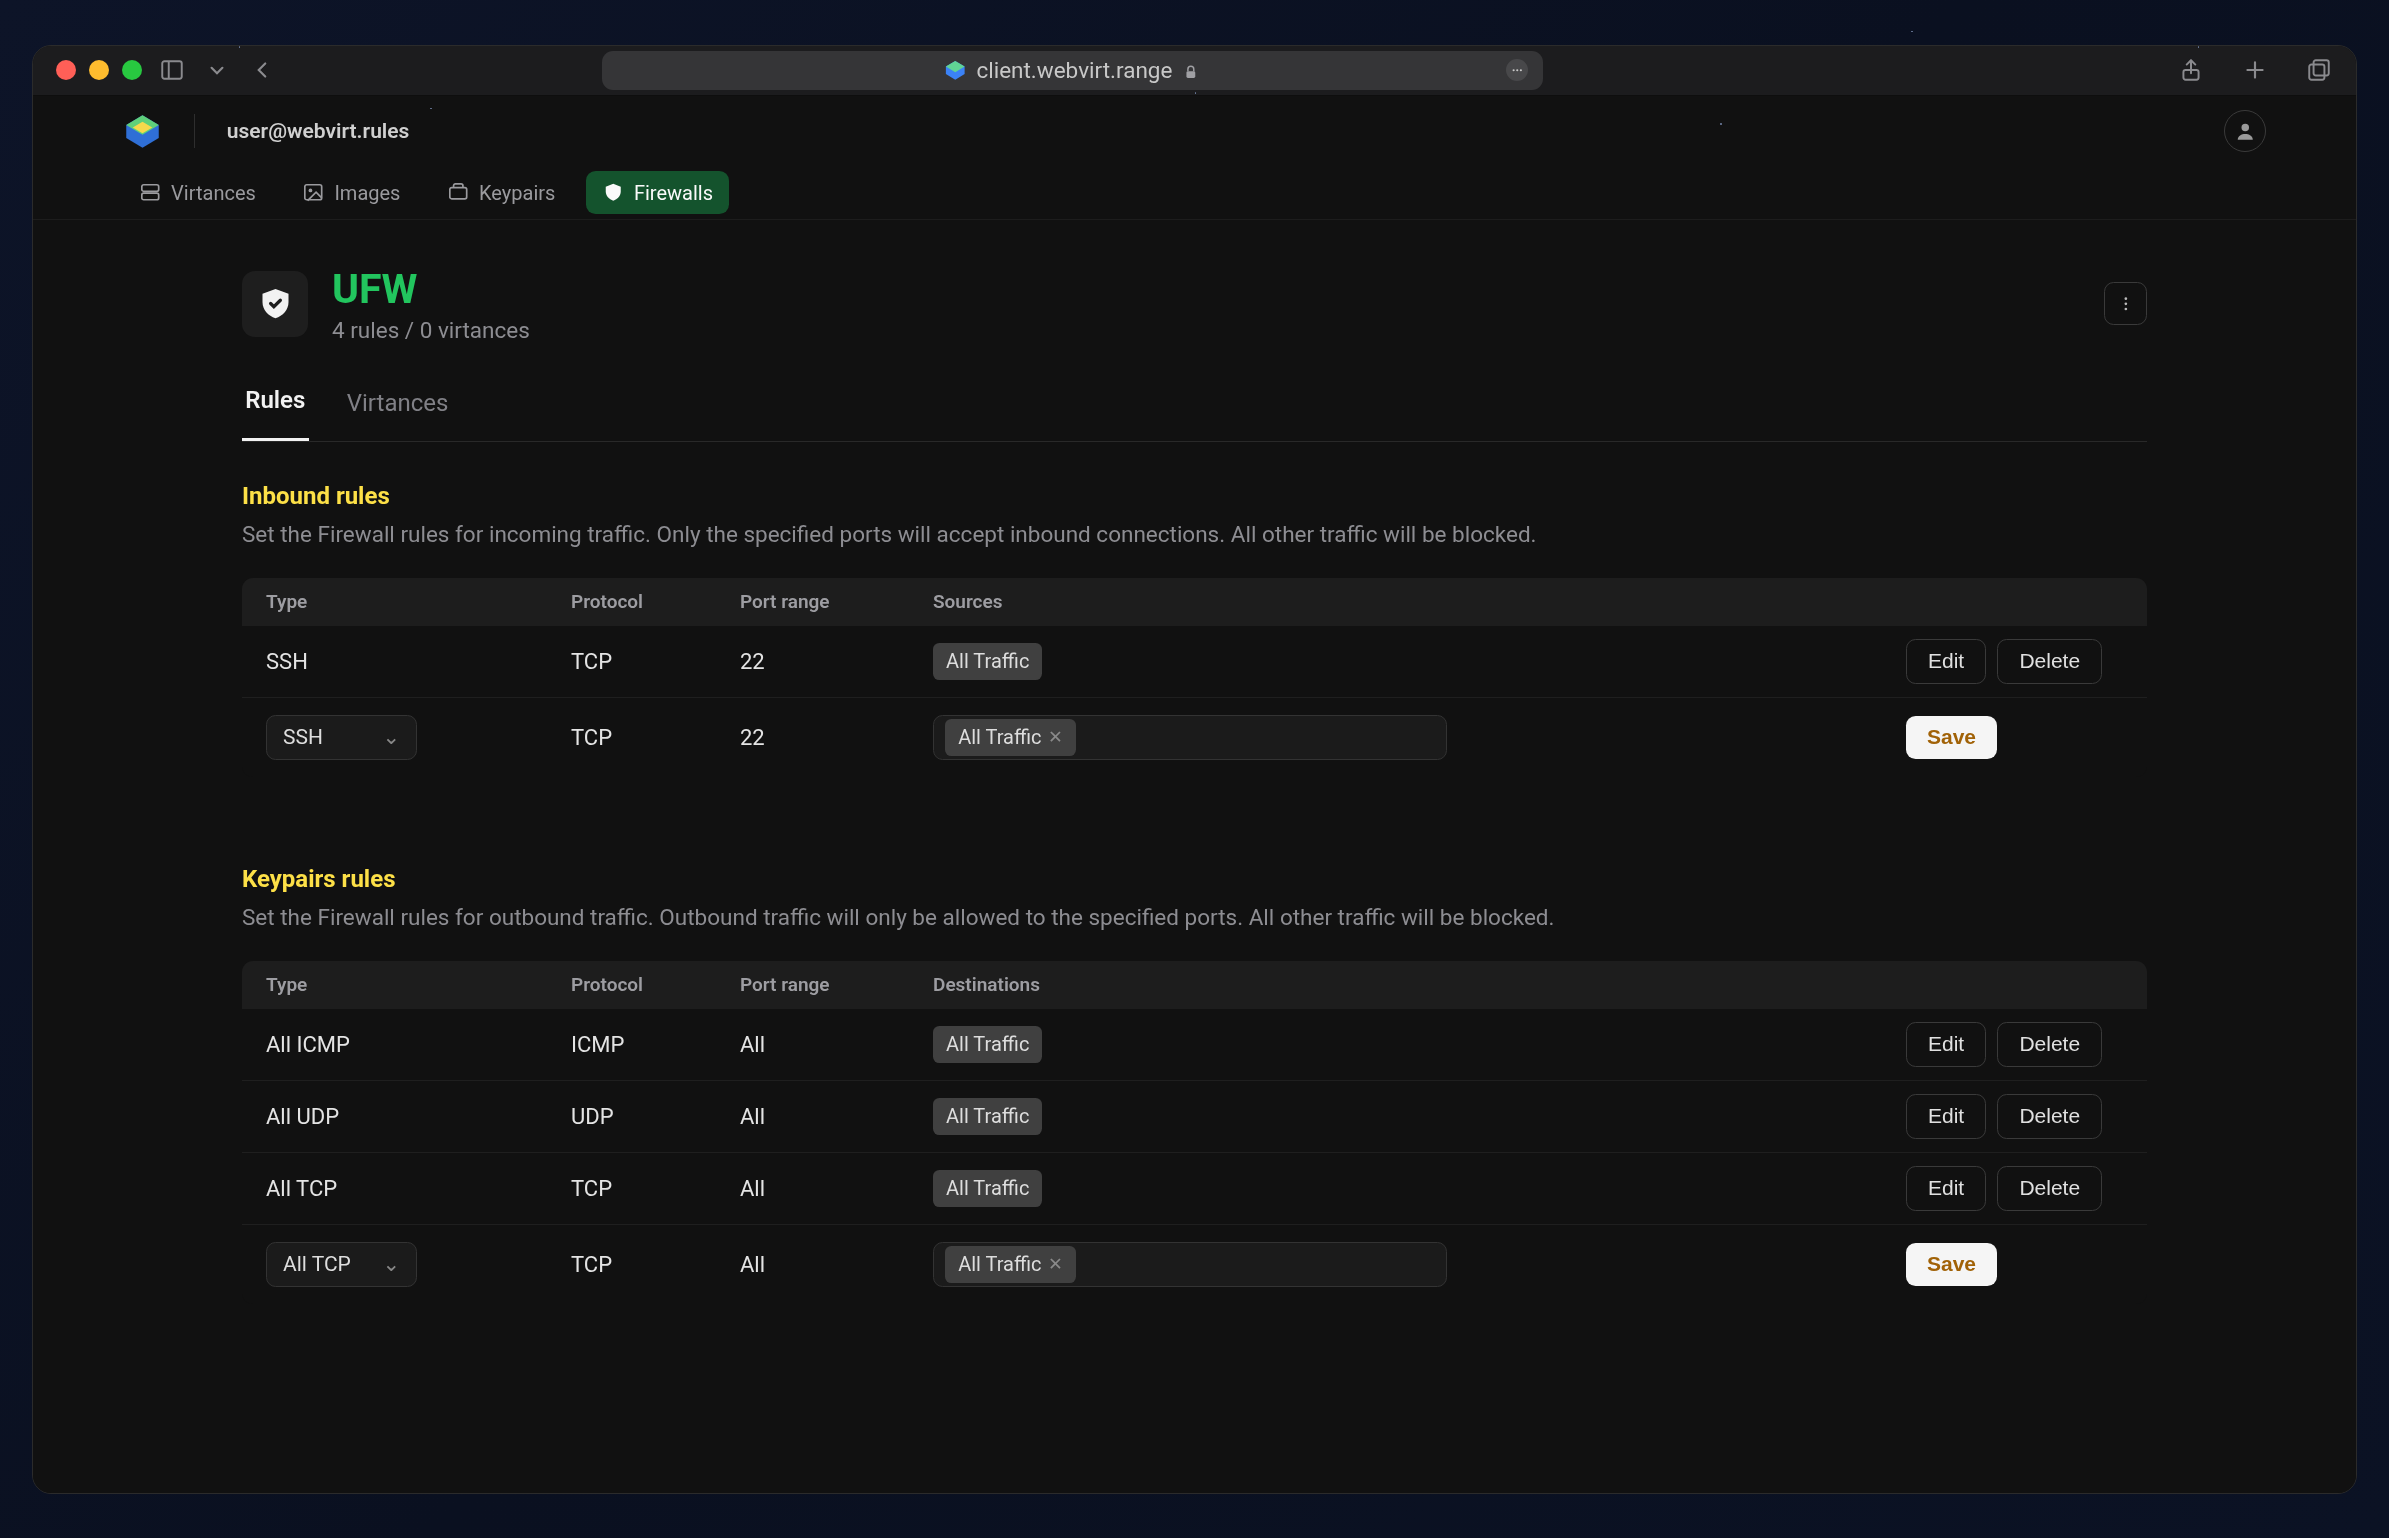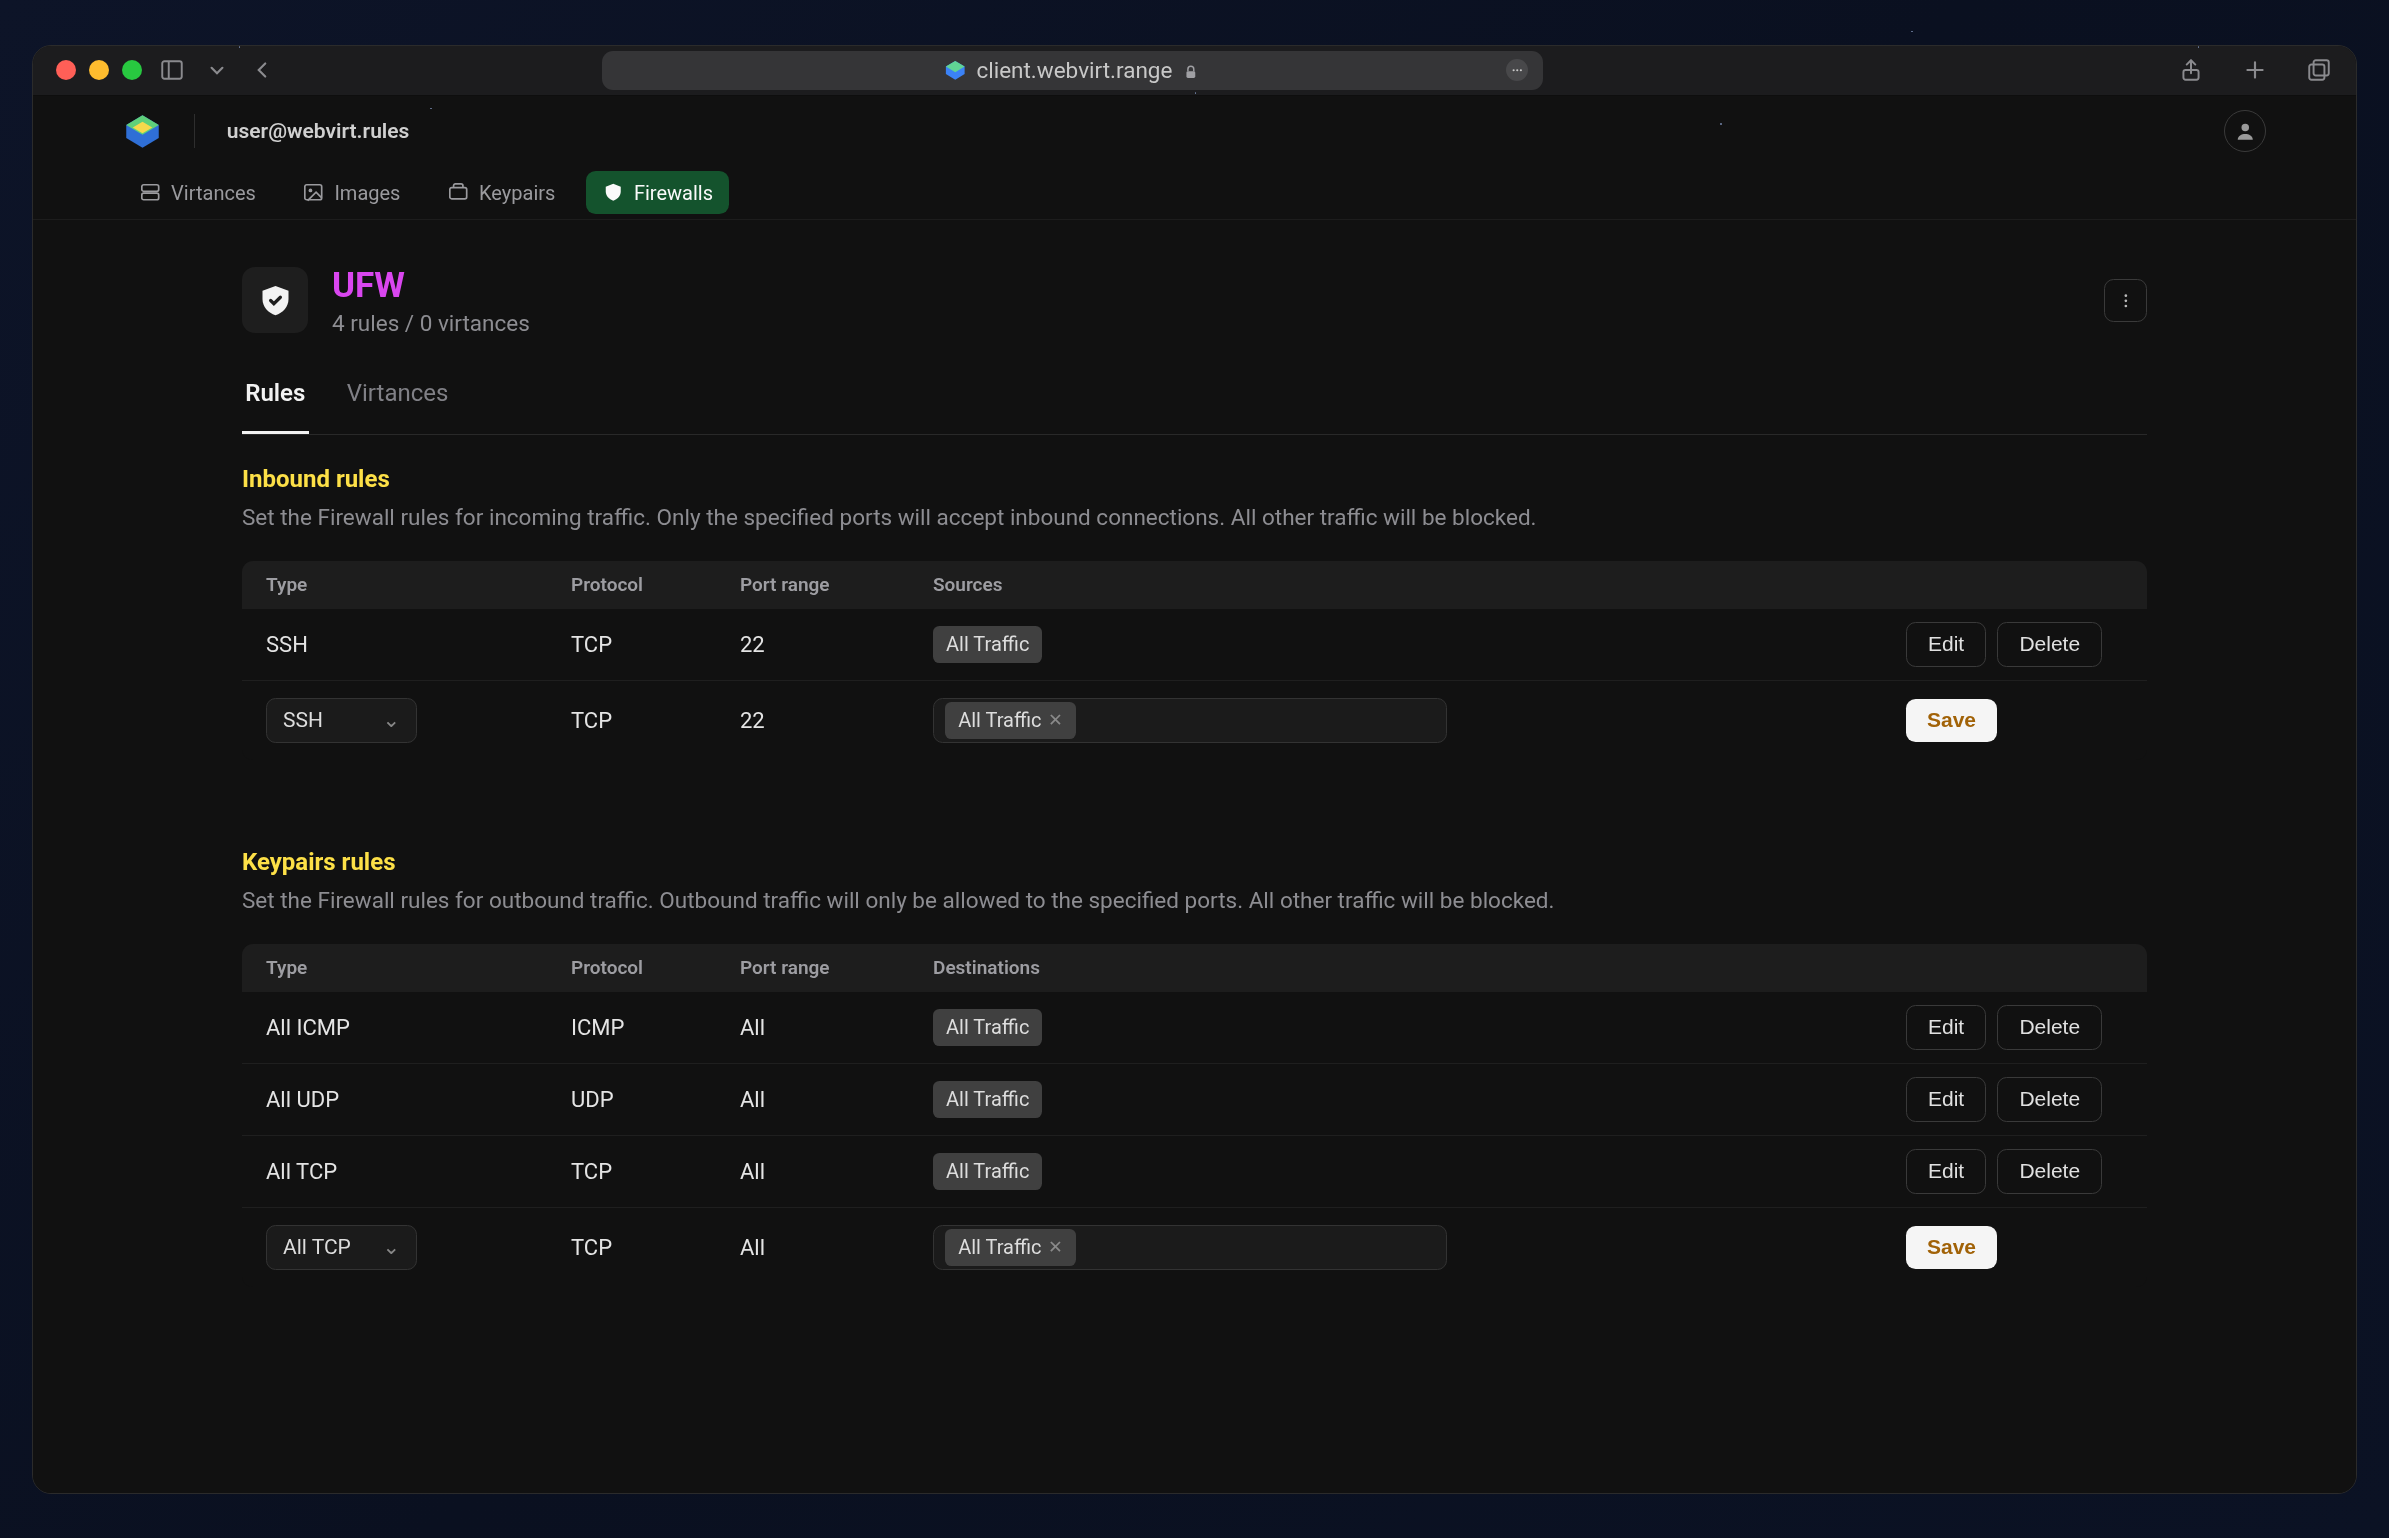--- a/index.html
+++ b/index.html
@@ -131,37 +131,38 @@
     gap: 24px;
     margin-bottom: 43px;
   }
   .page-shield {
     width: 66px; height: 66px;
     border-radius: 13px;
     background: #1e1e1e;
     display:flex;align-items:center;justify-content:center;
     color: #f0f0f0;
   }
-  .page-title { font-size: 35px; font-weight: 700; color: #d946ef; }
+  .page-title { font-size: 41px; font-weight: 700; color: #22c55e; }
   .page-subtitle { font-size: 22.5px; color: #8d8d92; margin-top: 4.8px; }
   .page-menu {
     margin-left: auto;
     width: 43px; height: 43px;
     border: 0.8px solid #3a3a3a;
     border-radius: 9.6px;
     display:flex;align-items:center;justify-content:center;
     color:#bbb;
   }
 
   
   .tabs {
     display: flex;
     gap: 35px;
     border-bottom: 0.8px solid #292929;
-    margin-bottom: 30px;
+    margin-bottom: 40px;
+    align-items: flex-end;
   }
   .tab {
     padding: 0 3.2px 24px;
     font-size: 24px;
     color: #808086;
     cursor: pointer;
   }
   .tab.active {
     color: #f2f2f2;
     font-weight: 600;

